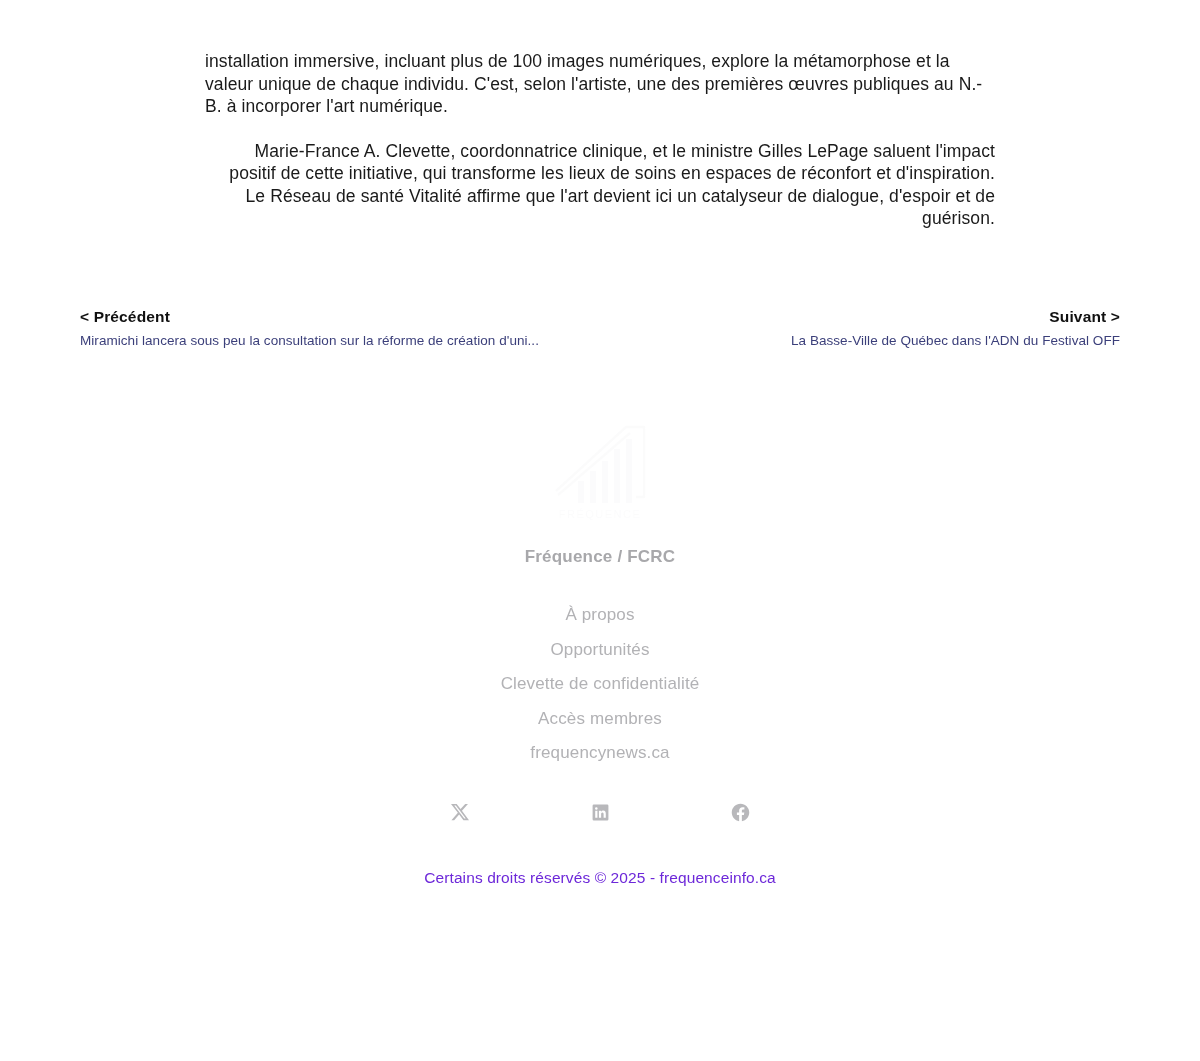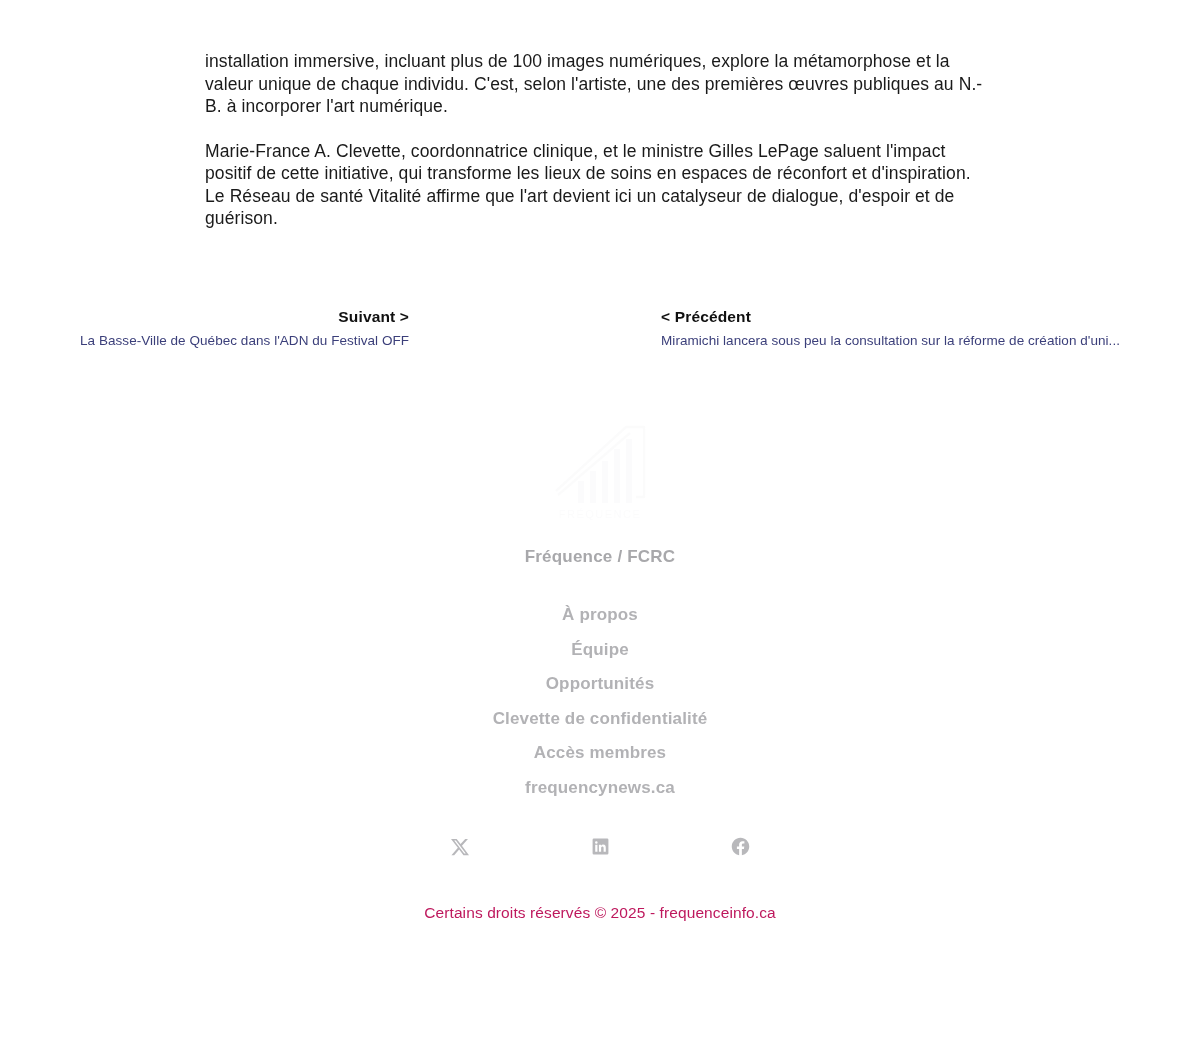--- a/index.html
+++ b/index.html
@@ -31,21 +31,21 @@
     top: 50px;
     width: 790px;
   }
   .article-paragraph {
     margin: 0 0 22px 0;
     font-size: 17.5px;
     line-height: 1.29;
     color: #1a1a1a;
     letter-spacing: 0.1px;
   }
-  .article-paragraph:last-child { margin-bottom: 11px; }
+  .article-paragraph:last-child { margin-bottom: 11px; text-align: right; }
 
   
   .post-nav {
     position: absolute;
     left: 80px;
     right: 80px;
     top: 308px;
     display: flex;
     justify-content: space-between;
     align-items: flex-start;
@@ -104,21 +104,20 @@
     margin: 38px 0 0 0;
     padding: 0;
   }
   .footer-menu li { margin: 0 0 14.5px 0; }
   .footer-menu li:last-child { margin-bottom: 0; }
   .footer-menu a {
     font-size: 17px;
     color: #b2b2b5;
     text-decoration: none;
     letter-spacing: 0.15px;
-    font-weight: bold;
   }
 
   .footer-social {
     margin-top: 38px;
     display: flex;
     justify-content: center;
     align-items: center;
     gap: 118px;
   }
   .social-link {
@@ -128,21 +127,21 @@
     width: 22px;
     height: 22px;
     color: #b8b8bb;
     text-decoration: none;
   }
   .social-link svg { display: block; }
 
   .footer-legal {
     margin-top: 46px;
     font-size: 15.5px;
-    color: #be185d;
+    color: #6d28d9;
     letter-spacing: 0.1px;
   }
   .footer-credit {
     margin-top: 18px;
     font-size: 15.5px;
     color: #b2b2b5;
     letter-spacing: 0.1px;
   }
   .footer-credit .credit-name {
     font-weight: bold;
@@ -154,28 +153,28 @@
 
 <div class="page">
 
   <div class="article-body">
     <p class="article-paragraph">installation immersive, incluant plus de 100 images numériques, explore la métamorphose et la valeur unique de chaque individu. C'est, selon l'artiste, une des premières œuvres publiques au N.-B. à incorporer l'art numérique.</p>
     <p class="article-paragraph">Marie-France A. Clevette, coordonnatrice clinique, et le ministre Gilles LePage saluent l'impact positif de cette initiative, qui transforme les lieux de soins en espaces de réconfort et d'inspiration. Le Réseau de santé Vitalité affirme que l'art devient ici un catalyseur de dialogue, d'espoir et de guérison.</p>
   </div>
 
   <nav class="post-nav">
 
+    <div class="nav-block prev">
+      <a class="nav-heading" href="#">&lt; Précédent</a>
+      <a class="nav-title" href="#">Miramichi lancera sous peu la consultation sur la réforme de création d'uni...</a>
+    </div>
+
     <div class="nav-block next">
       <a class="nav-heading" href="#">Suivant &gt;</a>
       <a class="nav-title" href="#">La Basse-Ville de Québec dans l'ADN du Festival OFF</a>
-    </div>
-
-    <div class="nav-block prev">
-      <a class="nav-heading" href="#">&lt; Précédent</a>
-      <a class="nav-title" href="#">Miramichi lancera sous peu la consultation sur la réforme de création d'uni...</a>
     </div>
 
   </nav>
 
   <footer class="site-footer">
 
     <svg class="footer-logo" viewBox="0 0 120 110" aria-hidden="true">
       <g fill="none" stroke="#f2f2f4" stroke-width="2.4" stroke-linejoin="round">
         <path d="M16 76 L86 12 L104 12 L104 82 L96 82"></path>
         <path d="M18 80 L90 18"></path>
@@ -190,23 +189,20 @@
       <text x="60" y="103" text-anchor="middle" font-family="'Liberation Sans', sans-serif" font-size="11" letter-spacing="1.5" fill="#f3f3f5">FRÉQUENCE</text>
     </svg>
 
     <div class="footer-brand">Fréquence / FCRC</div>
 
     <ul class="footer-menu">
       <li>
         <a href="#">À propos</a>
       </li>
       <li>
-        <a href="#">Équipe</a>
-      </li>
-      <li>
         <a href="#">Opportunités</a>
       </li>
       <li>
         <a href="#">Clevette de confidentialité</a>
       </li>
       <li>
         <a href="#">Accès membres</a>
       </li>
       <li>
         <a href="#">frequencynews.ca</a>

